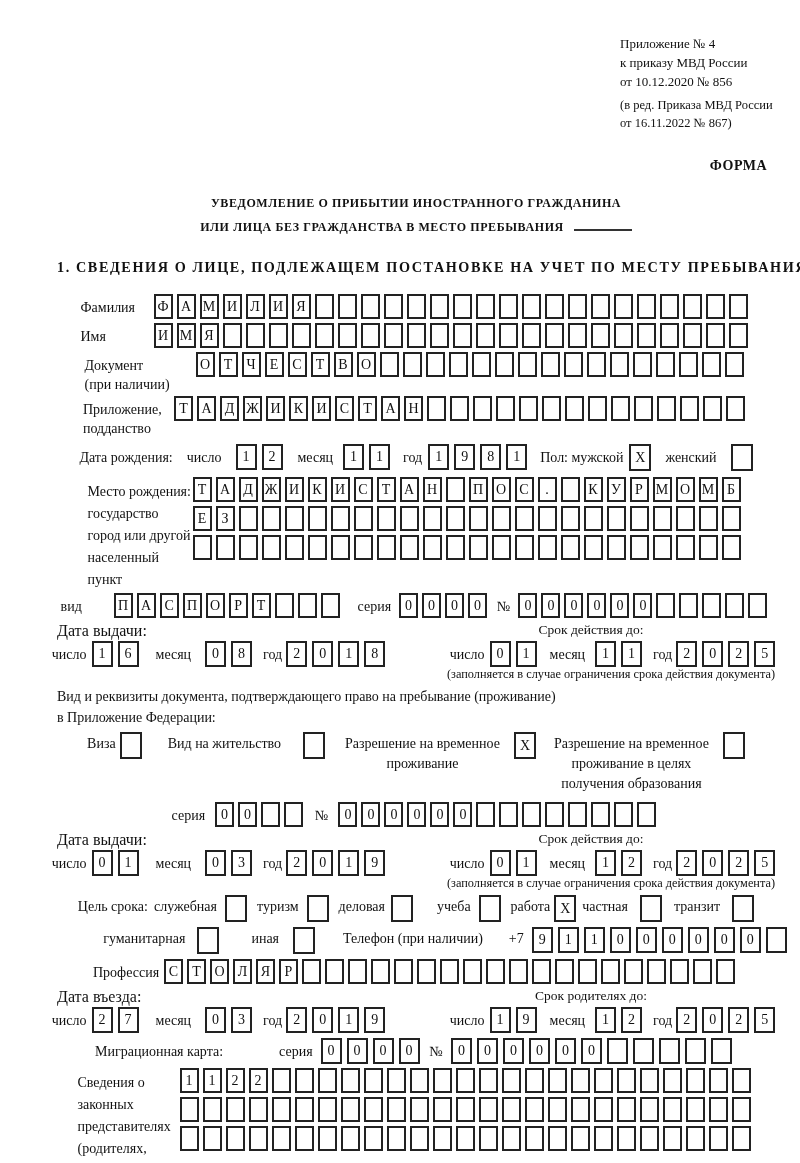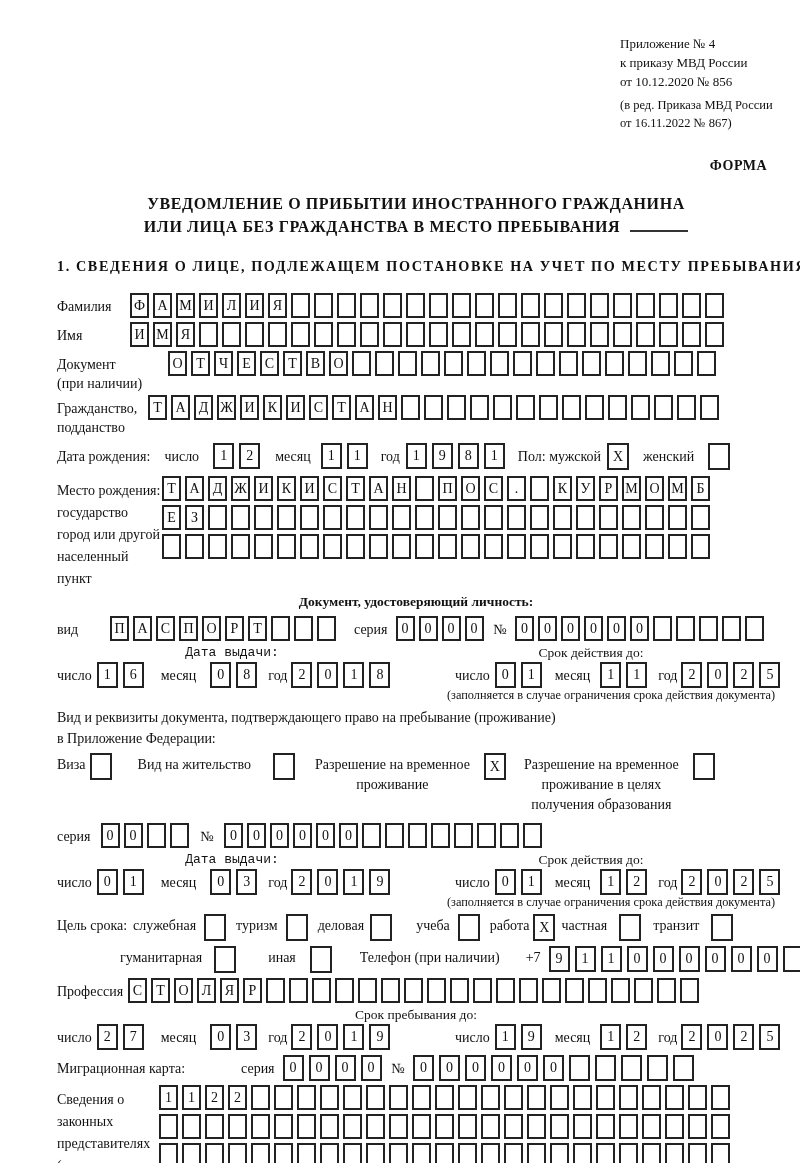--- a/index.html
+++ b/index.html
@@ -5,39 +5,39 @@
   html,body{margin:0;padding:0;}
   body{
     width:800px;height:1163px;overflow:hidden;background:#fff;color:#111;
     font-family:"Liberation Serif","DejaVu Serif",serif;font-size:14px;
   }
   .page{padding:34px 25px 0 57px;box-sizing:border-box;width:800px;height:1163px;position:relative;}
   
   .appendix{margin-left:563px;font-size:13px;line-height:19px;white-space:nowrap;}
   .amendment{margin-left:563px;margin-top:5px;font-size:12.5px;line-height:18px;white-space:nowrap;}
   .forma{font-weight:bold;text-align:right;margin-top:26px;font-size:14px;letter-spacing:.5px;padding-right:8px;}
-  .title{margin-top:18px;text-align:center;font-weight:bold;font-size:16px;line-height:23px;letter-spacing:.6px;}
+  .title{margin-top:18px;text-align:center;font-weight:bold;font-size:12px;line-height:23px;letter-spacing:.6px;}
   .title-underline{display:inline-block;width:58px;border-bottom:2.5px solid #333;height:14px;margin-left:10px;}
   .sec-heading{margin-top:16px;font-weight:bold;font-size:14.2px;letter-spacing:1.6px;white-space:nowrap;}
   
-  .row{display:flex;align-items:flex-start;margin-bottom:4px;}
+  .row{display:flex;align-items:flex-start;margin-bottom:4px;justify-content:center;}
   .lbl{flex:none;padding-top:4px;line-height:19px;}
   .lbl.tight{padding-top:2px;}
   .cells{display:inline-flex;flex:none;}
   .cell{
     display:inline-flex;flex:none;width:19px;height:25px;margin-right:4px;
     border:2px solid #222;box-sizing:border-box;background:#fff;
     align-items:center;justify-content:center;font-size:14px;
   }
   .dg .cell{width:21px;height:26px;margin-right:5px;}
   .cb .cell{width:22px;height:27px;margin-right:0;}
   .doc-heading{text-align:center;font-weight:bold;font-size:13.5px;margin:4px 0 6px 0;}
   .half-l{width:350px;flex:none;display:flex;align-items:flex-start;}
   .hdr-row{display:flex;margin-bottom:1px;margin-top:3px;}
-  .hdr-l{width:350px;flex:none;text-align:center;font-size:13px;font-family:Liberation Mono, monospace;}
+  .hdr-l{width:350px;flex:none;font-size:16px;}
   .hdr-r{flex:1;text-align:center;font-size:13.5px;}
   .note{text-align:right;font-size:12.3px;margin-top:-2px;margin-bottom:4px;}
   .intro{font-size:14px;line-height:21px;}
   .stack{display:inline-block;text-align:center;line-height:20px;padding-top:2px;}
   .olbl{padding-top:4px;flex:none;}
   .reps-right{display:flex;flex-direction:column;}
   .reps-right .cells{margin-bottom:4px;}
 </style>
 </head>
 <body>
@@ -154,21 +154,21 @@
         <span class="cell"></span>
         <span class="cell"></span>
         <span class="cell"></span>
         <span class="cell"></span>
         <span class="cell"></span>
       </span>
   </div>
 
   <div class="row" style="margin-bottom:6px;">
     <span class="lbl" style="width:91px;">
-      <span>Гражданство,</span><br>
+      <span>Приложение,</span><br>
       <span>подданство</span>
     </span>
     <span class="cells">
         <span class="cell">Т</span>
         <span class="cell">А</span>
         <span class="cell">Д</span>
         <span class="cell">Ж</span>
         <span class="cell">И</span>
         <span class="cell">К</span>
         <span class="cell">И</span>
@@ -304,21 +304,20 @@
           <span class="cell"></span>
           <span class="cell"></span>
           <span class="cell"></span>
           <span class="cell"></span>
           <span class="cell"></span>
           <span class="cell"></span>
         </span>
     </span>
   </div>
 
-  <div class="doc-heading">Документ, удостоверяющий личность:</div>
   <div class="row">
     <span class="lbl" style="width:53px;">вид</span>
     <span class="cells">
         <span class="cell">П</span>
         <span class="cell">А</span>
         <span class="cell">С</span>
         <span class="cell">П</span>
         <span class="cell">О</span>
         <span class="cell">Р</span>
         <span class="cell">Т</span>
@@ -574,21 +573,22 @@
         <span class="cell"></span>
         <span class="cell"></span>
         <span class="cell"></span>
         <span class="cell"></span>
         <span class="cell"></span>
         <span class="cell"></span>
       </span>
   </div>
 
   <div class="hdr-row">
-    <span class="hdr-r">Срок пребывания до:</span>
+    <span class="hdr-l">Дата въезда:</span>
+    <span class="hdr-r">Срок родителях до:</span>
   </div>
   <div class="row dg" style="margin-bottom:5px;">
     <span class="half-l">
       <span class="lbl">число</span>
       <span class="cells" style="margin-left:5px;">
           <span class="cell">2</span>
           <span class="cell">7</span>
         </span>
       <span class="lbl" style="margin-left:12px;">месяц</span>
       <span class="cells" style="margin-left:14px;">

